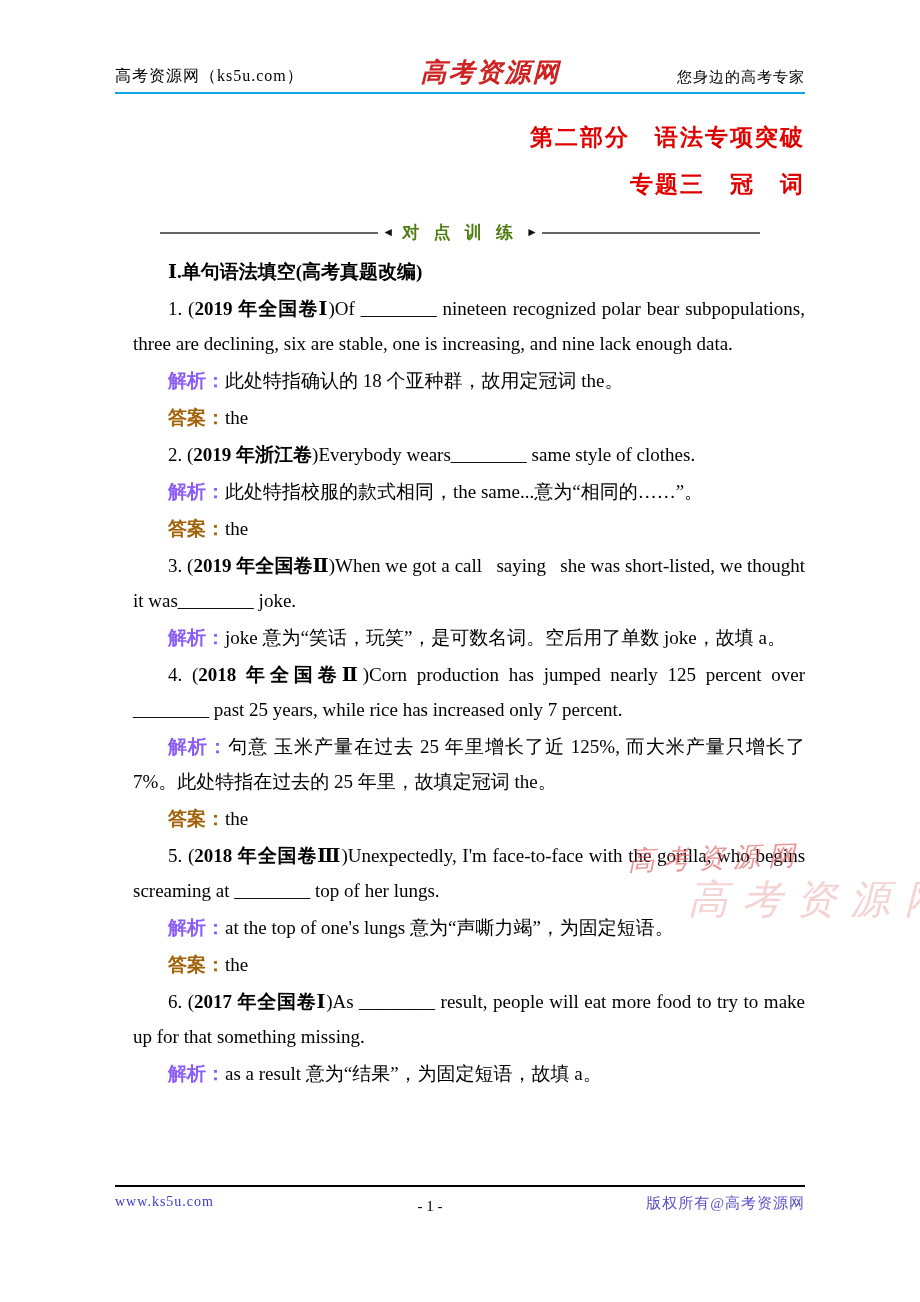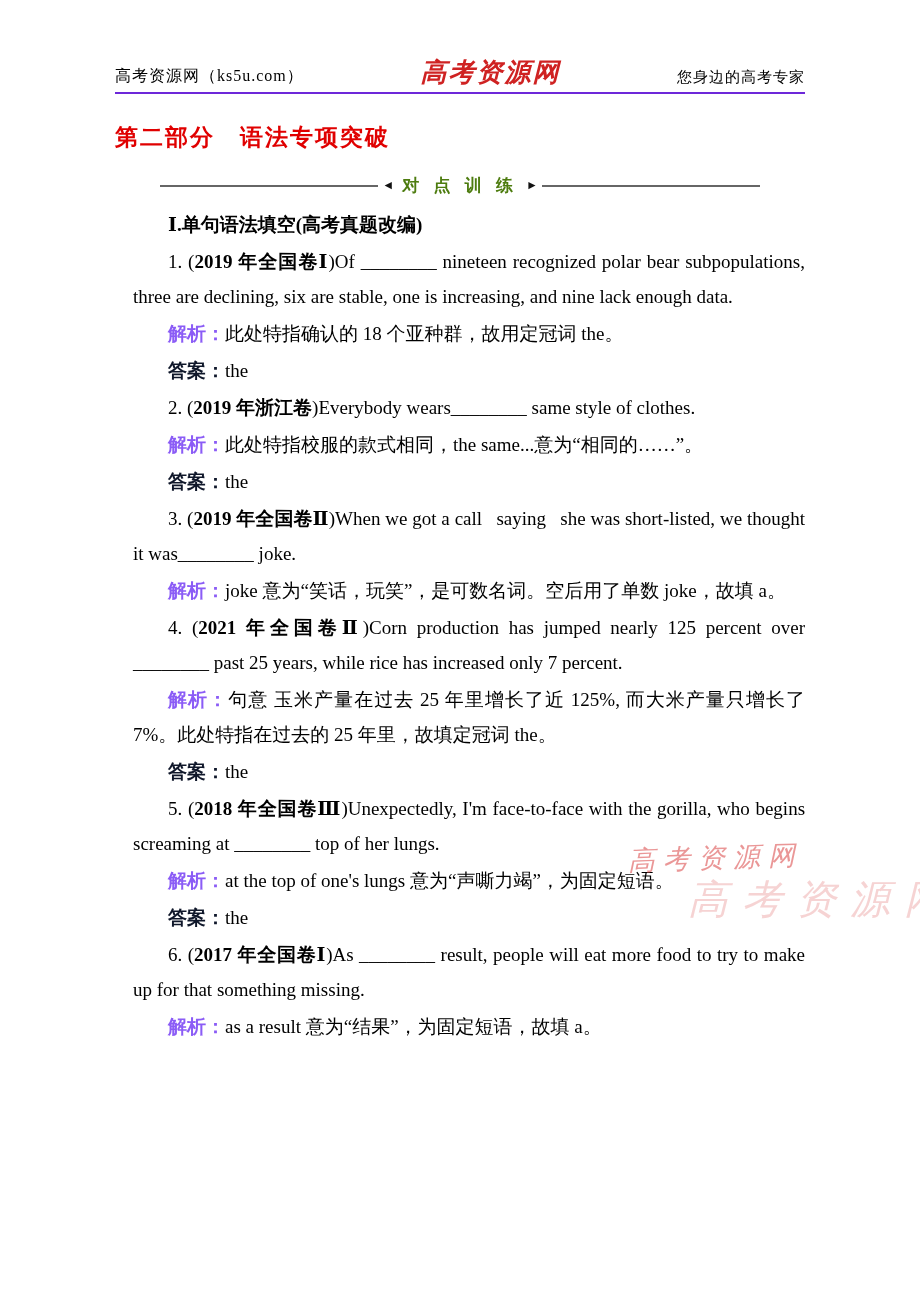--- a/index.html
+++ b/index.html
@@ -13,38 +13,38 @@
     width: 920px;
     height: 1302px;
     background: #fff;
     overflow: hidden;
     padding: 0 115px;
   }
   
   .header {
     padding-top: 52px;
     padding-bottom: 5px;
-    border-bottom: 2px solid #6d28d9;
+    border-bottom: 2px solid #0ea5e9;
     display: flex;
     justify-content: space-between;
     align-items: flex-end;
   }
   .header-left { font-size: 16px; letter-spacing: 1px; }
   .header-logo {
     font-size: 26px;
     font-weight: bold;
     font-style: italic;
     color: #cf2222;
     letter-spacing: 2px;
     transform: translateY(3px);
   }
   .header-right { font-size: 15px; letter-spacing: 1px; }
 
   
-  .titles { margin-top: 20px; text-align: left; }
+  .titles { margin-top: 20px; text-align: right; }
   .title-line {
     color: #e00000;
     font-weight: bold;
     font-size: 23px;
     line-height: 47px;
     letter-spacing: 2px;
   }
   
   .divider {
     margin-top: 13px;
@@ -80,21 +80,21 @@
   }
   .section-heading {
     margin-top: 10px;
     font-weight: bold;
     text-indent: 35px;
     text-align: left;
   }
   .content p { text-indent: 35px; margin: 2px 0; }
   .q-source { font-weight: bold; }
   .label-analysis { color: #8b5cf6; font-weight: bold; }
-  .label-answer { color: #0f172a; font-weight: bold; }
+  .label-answer { color: #a16207; font-weight: bold; }
 
   
   .watermark {
     position: absolute;
     font-style: italic;
     pointer-events: none;
     white-space: nowrap;
   }
   .watermark-1 {
     left: 628px; top: 840px;
@@ -132,20 +132,21 @@
 <div class="page">
 
   <div class="header">
     <span class="header-left">高考资源网（ks5u.com）</span>
     <span class="header-logo">高考资源网</span>
     <span class="header-right">您身边的高考专家</span>
   </div>
 
   <div class="titles">
     <div class="title-line">第二部分　语法专项突破</div>
+    <div class="title-line">专题三　冠　词</div>
   </div>
 
   <div class="divider">
     <span class="rule"></span>
     <span class="arrow">◄</span>
     <span class="divider-label">对 点 训 练</span>
     <span class="arrow">►</span>
     <span class="rule"></span>
   </div>
 
@@ -163,34 +164,39 @@
       <p><span class="label-analysis">解析：</span><span>此处特指校服的款式相同，the same...意为“相同的……”。</span></p>
       <p><span class="label-answer">答案：</span><span>the</span></p>
     </div>
 
     <div>
       <p><span>3. (</span><span class="q-source">2019 年全国卷Ⅱ</span><span>)When we got a call  saying  she was short-listed, we thought it was________ joke.</span></p>
       <p><span class="label-analysis">解析：</span><span>joke 意为“笑话，玩笑”，是可数名词。空后用了单数 joke，故填 a。</span></p>
     </div>
 
     <div>
-      <p><span>4. (</span><span class="q-source">2021 年全国卷Ⅱ</span><span>)Corn production has jumped nearly 125 percent over ________ past 25 years, while rice has increased only 7 percent.</span></p>
+      <p><span>4. (</span><span class="q-source">2018 年全国卷Ⅱ</span><span>)Corn production has jumped nearly 125 percent over ________ past 25 years, while rice has increased only 7 percent.</span></p>
       <p><span class="label-analysis">解析：</span><span>句意 玉米产量在过去 25 年里增长了近 125%, 而大米产量只增长了 7%。此处特指在过去的 25 年里，故填定冠词 the。</span></p>
       <p><span class="label-answer">答案：</span><span>the</span></p>
     </div>
 
     <div>
       <p><span>5. (</span><span class="q-source">2018 年全国卷Ⅲ</span><span>)Unexpectedly, I'm face-to-face with the gorilla, who begins screaming at ________ top of her lungs.</span></p>
       <p><span class="label-analysis">解析：</span><span>at the top of one's lungs 意为“声嘶力竭”，为固定短语。</span></p>
       <p><span class="label-answer">答案：</span><span>the</span></p>
     </div>
 
     <div>
       <p><span>6. (</span><span class="q-source">2017 年全国卷Ⅰ</span><span>)As ________ result, people will eat more food to try to make up for that something missing.</span></p>
       <p><span class="label-analysis">解析：</span><span>as a result 意为“结果”，为固定短语，故填 a。</span></p>
     </div>
   </div>
 
   <div class="watermark watermark-1">高考资源网</div>
   <div class="watermark watermark-2">高考资源网</div>
 
+  <div class="footer">
+    <span class="footer-left">www.ks5u.com</span>
+    <span class="footer-center">- 1 -</span>
+    <span class="footer-right">版权所有@高考资源网</span>
+  </div>
 
 </div>
 
 </body></html>

